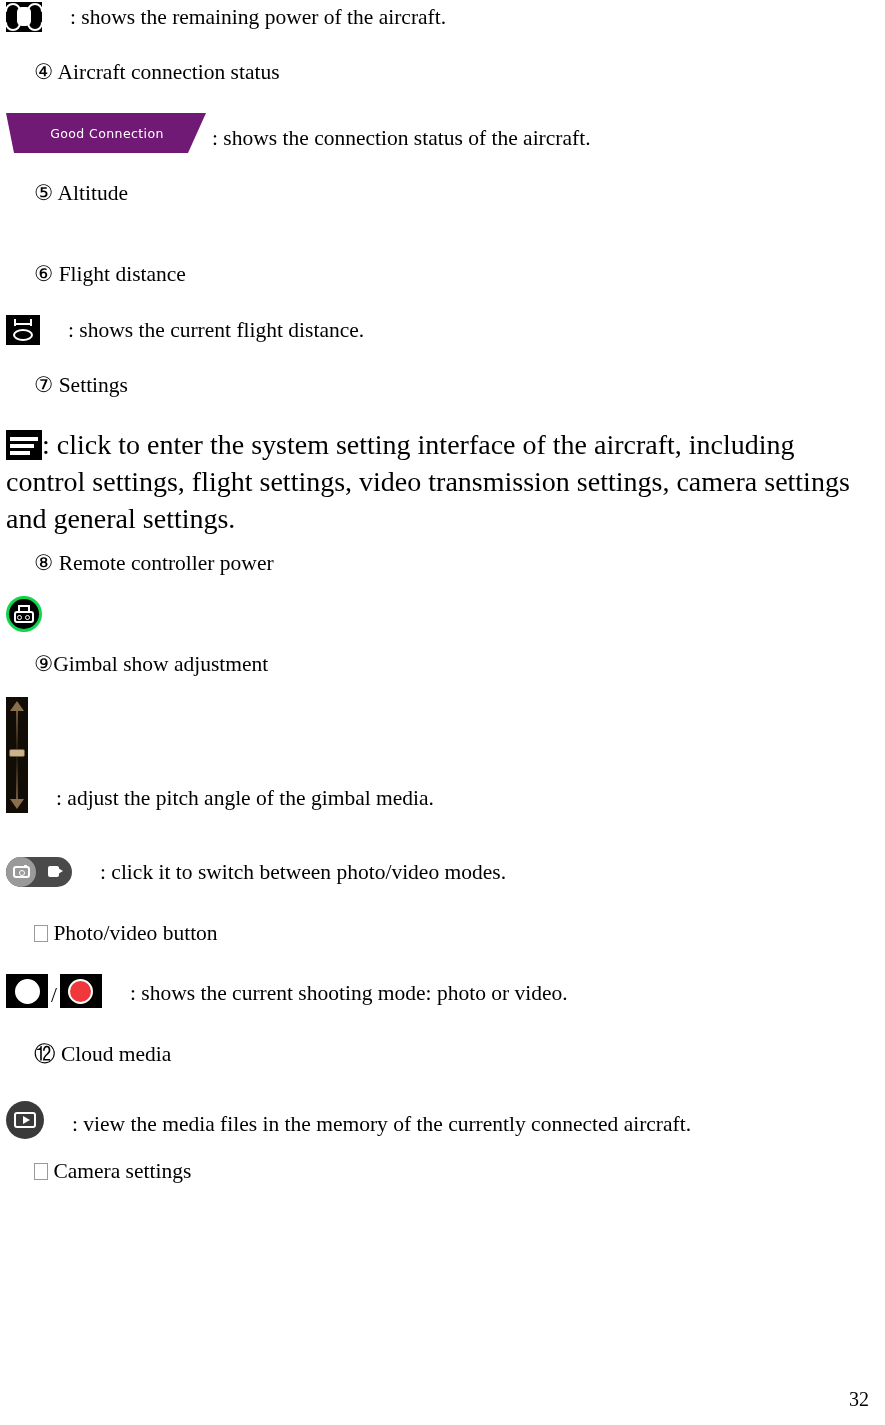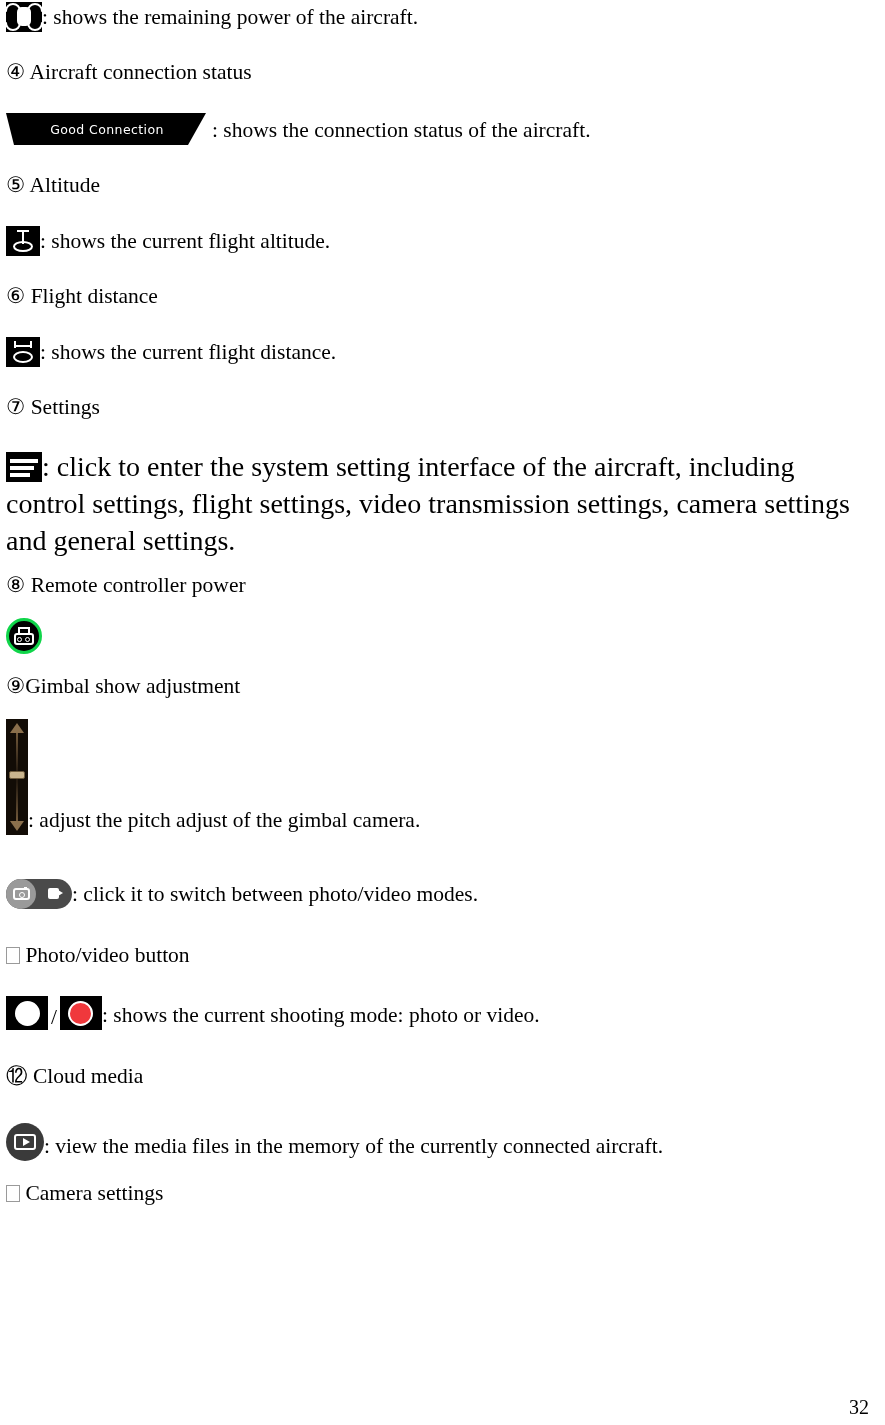--- a/index.html
+++ b/index.html
@@ -20,20 +20,21 @@
     width: 885px;
     height: 1425px;
     box-sizing: border-box;
     padding: 0 18px 0 6px;
   }
   .line {
     font-size: 21.5px;
     line-height: 29px;
     color: #000;
     white-space: nowrap;
+    padding-left: 28px;
   }
   .para {
     font-size: 28px;
     line-height: 37px;
     color: #000;
   }
   .row {
     display: flex;
     align-items: flex-end;
   }
@@ -67,22 +68,22 @@
     border-radius: 50%;
     background: transparent;
   }
   .icon-drone .a1 { left: -1px;  top: 1px;  clip-path: polygon(0 0, 100% 0, 100% 55%, 0 55%); }
   .icon-drone .a2 { right: -1px; top: 1px;  clip-path: polygon(0 0, 100% 0, 100% 55%, 0 55%); }
   .icon-drone .a3 { left: -1px;  bottom: 1px; clip-path: polygon(0 45%, 100% 45%, 100% 100%, 0 100%); }
   .icon-drone .a4 { right: -1px; bottom: 1px; clip-path: polygon(0 45%, 100% 45%, 100% 100%, 0 100%); }
 
   
   .icon-connection {
-    width: 200px; height: 32px;
-    background: #000000;
+    width: 200px; height: 40px;
+    background: #701a75;
     clip-path: polygon(0 0, 100% 0, 91% 100%, 4% 100%);
     display: flex; align-items: center; justify-content: center;
   }
   .icon-connection span {
     color: #ffffff;
     font-family: "DejaVu Sans", sans-serif;
     font-size: 12.5px;
     letter-spacing: 0.4px;
     padding-left: 2px;
   }
@@ -317,21 +318,21 @@
     display: inline-block;
     width: 14px; height: 17px;
     border: 1.2px solid #9a9a9a;
     box-sizing: border-box;
     vertical-align: -2px;
   }
 
   .page-number {
     position: absolute;
     right: 16px;
-    bottom: 8px;
+    bottom: 16px;
     font-size: 20px;
     font-family: "Liberation Serif", serif;
   }
 </style>
 </head>
 <body>
 
 <div class="page">
 
   <div class="row" style="margin-top:2px;">
@@ -363,28 +364,20 @@
 
   <div class="gap-a"></div>
 
   <div class="line">
     <span>⑤</span>
     <span>Altitude</span>
   </div>
 
   <div class="gap-a"></div>
 
-  <div class="row">
-    <span class="ic icon-altitude">
-      <span class="cap"></span>
-        <span class="stem"></span>
-        <span class="base"></span>
-    </span>
-    <span class="txt line">: shows the current flight altitude.</span>
-  </div>
 
   <div class="gap-a"></div>
 
   <div class="line">
     <span>⑥</span>
     <span>Flight distance</span>
   </div>
 
   <div class="gap-a"></div>
 
@@ -444,21 +437,21 @@
 
   <div class="gap-b"></div>
 
   <div class="row">
     <span class="ic icon-gimbal">
       <span class="shaft"></span>
       <span class="arrow-up"></span>
       <span class="handle"></span>
       <span class="arrow-dn"></span>
     </span>
-    <span class="txt line">: adjust the pitch adjust of the gimbal camera.</span>
+    <span class="txt line">: adjust the pitch angle of the gimbal media.</span>
   </div>
 
   <div class="gap-c"></div>
 
 
   <div class="gap-d"></div>
 
   <div class="row">
     <span class="ic icon-pvswitch">
       <span class="knob">

